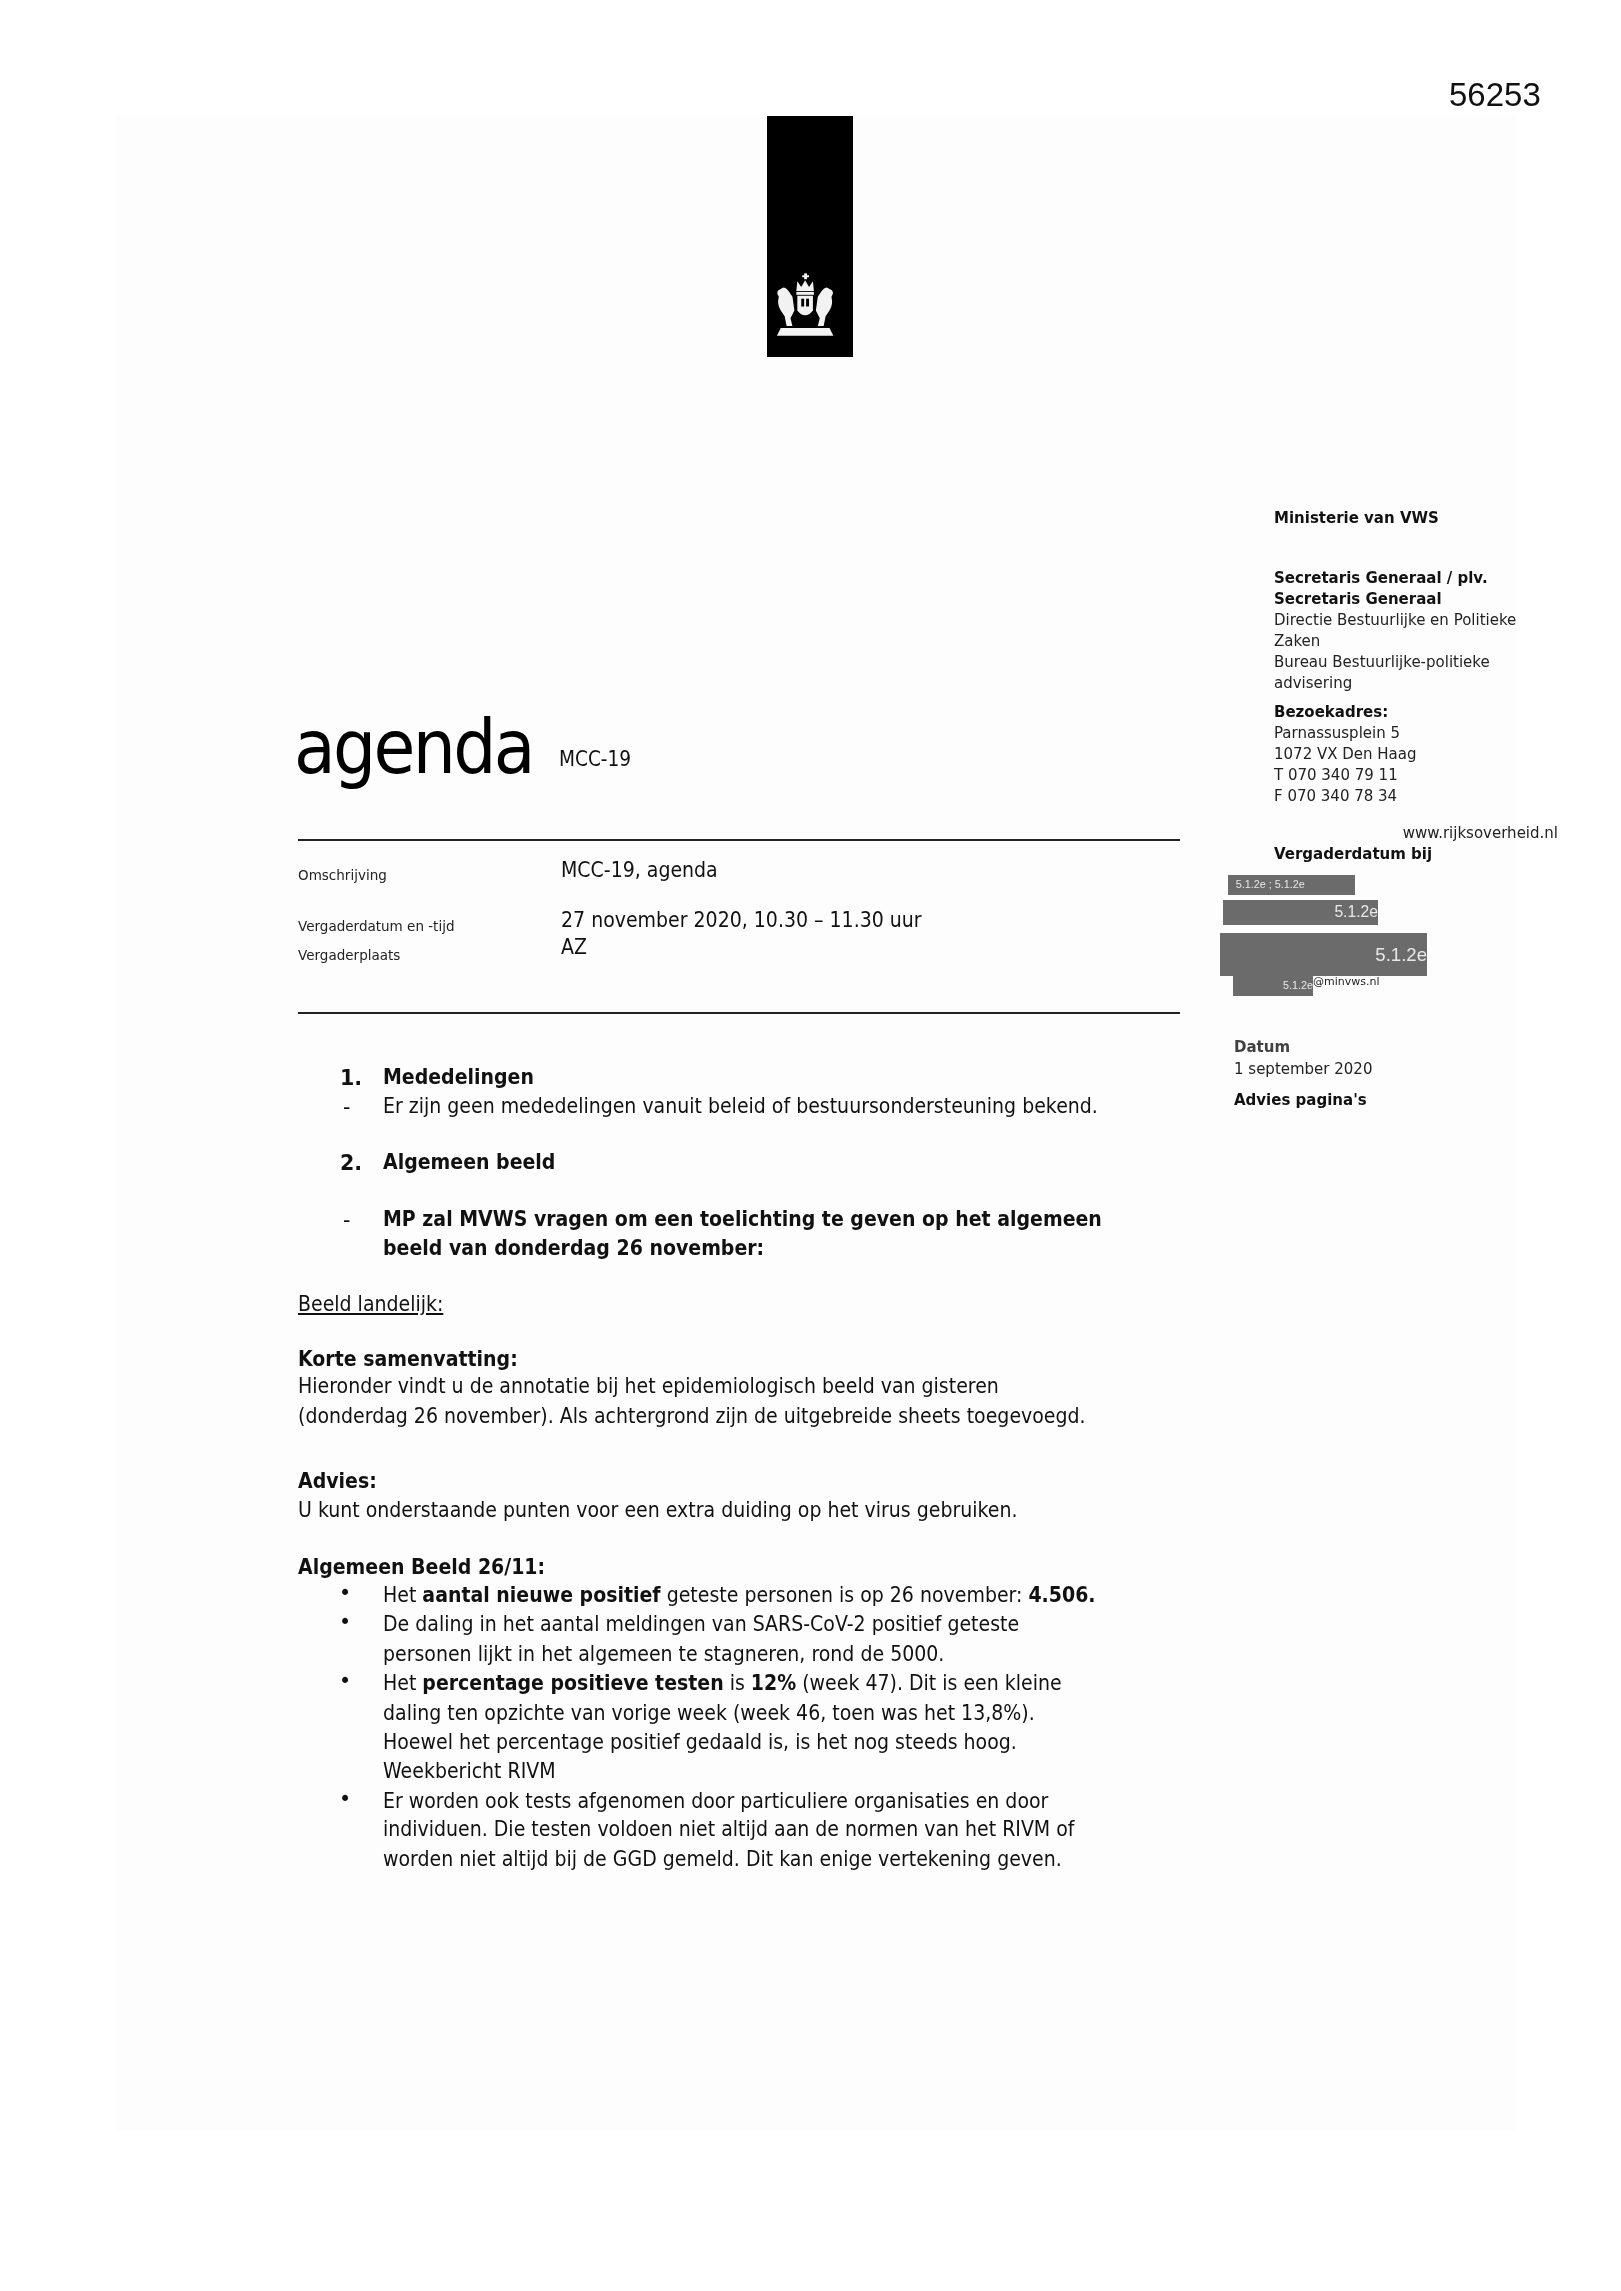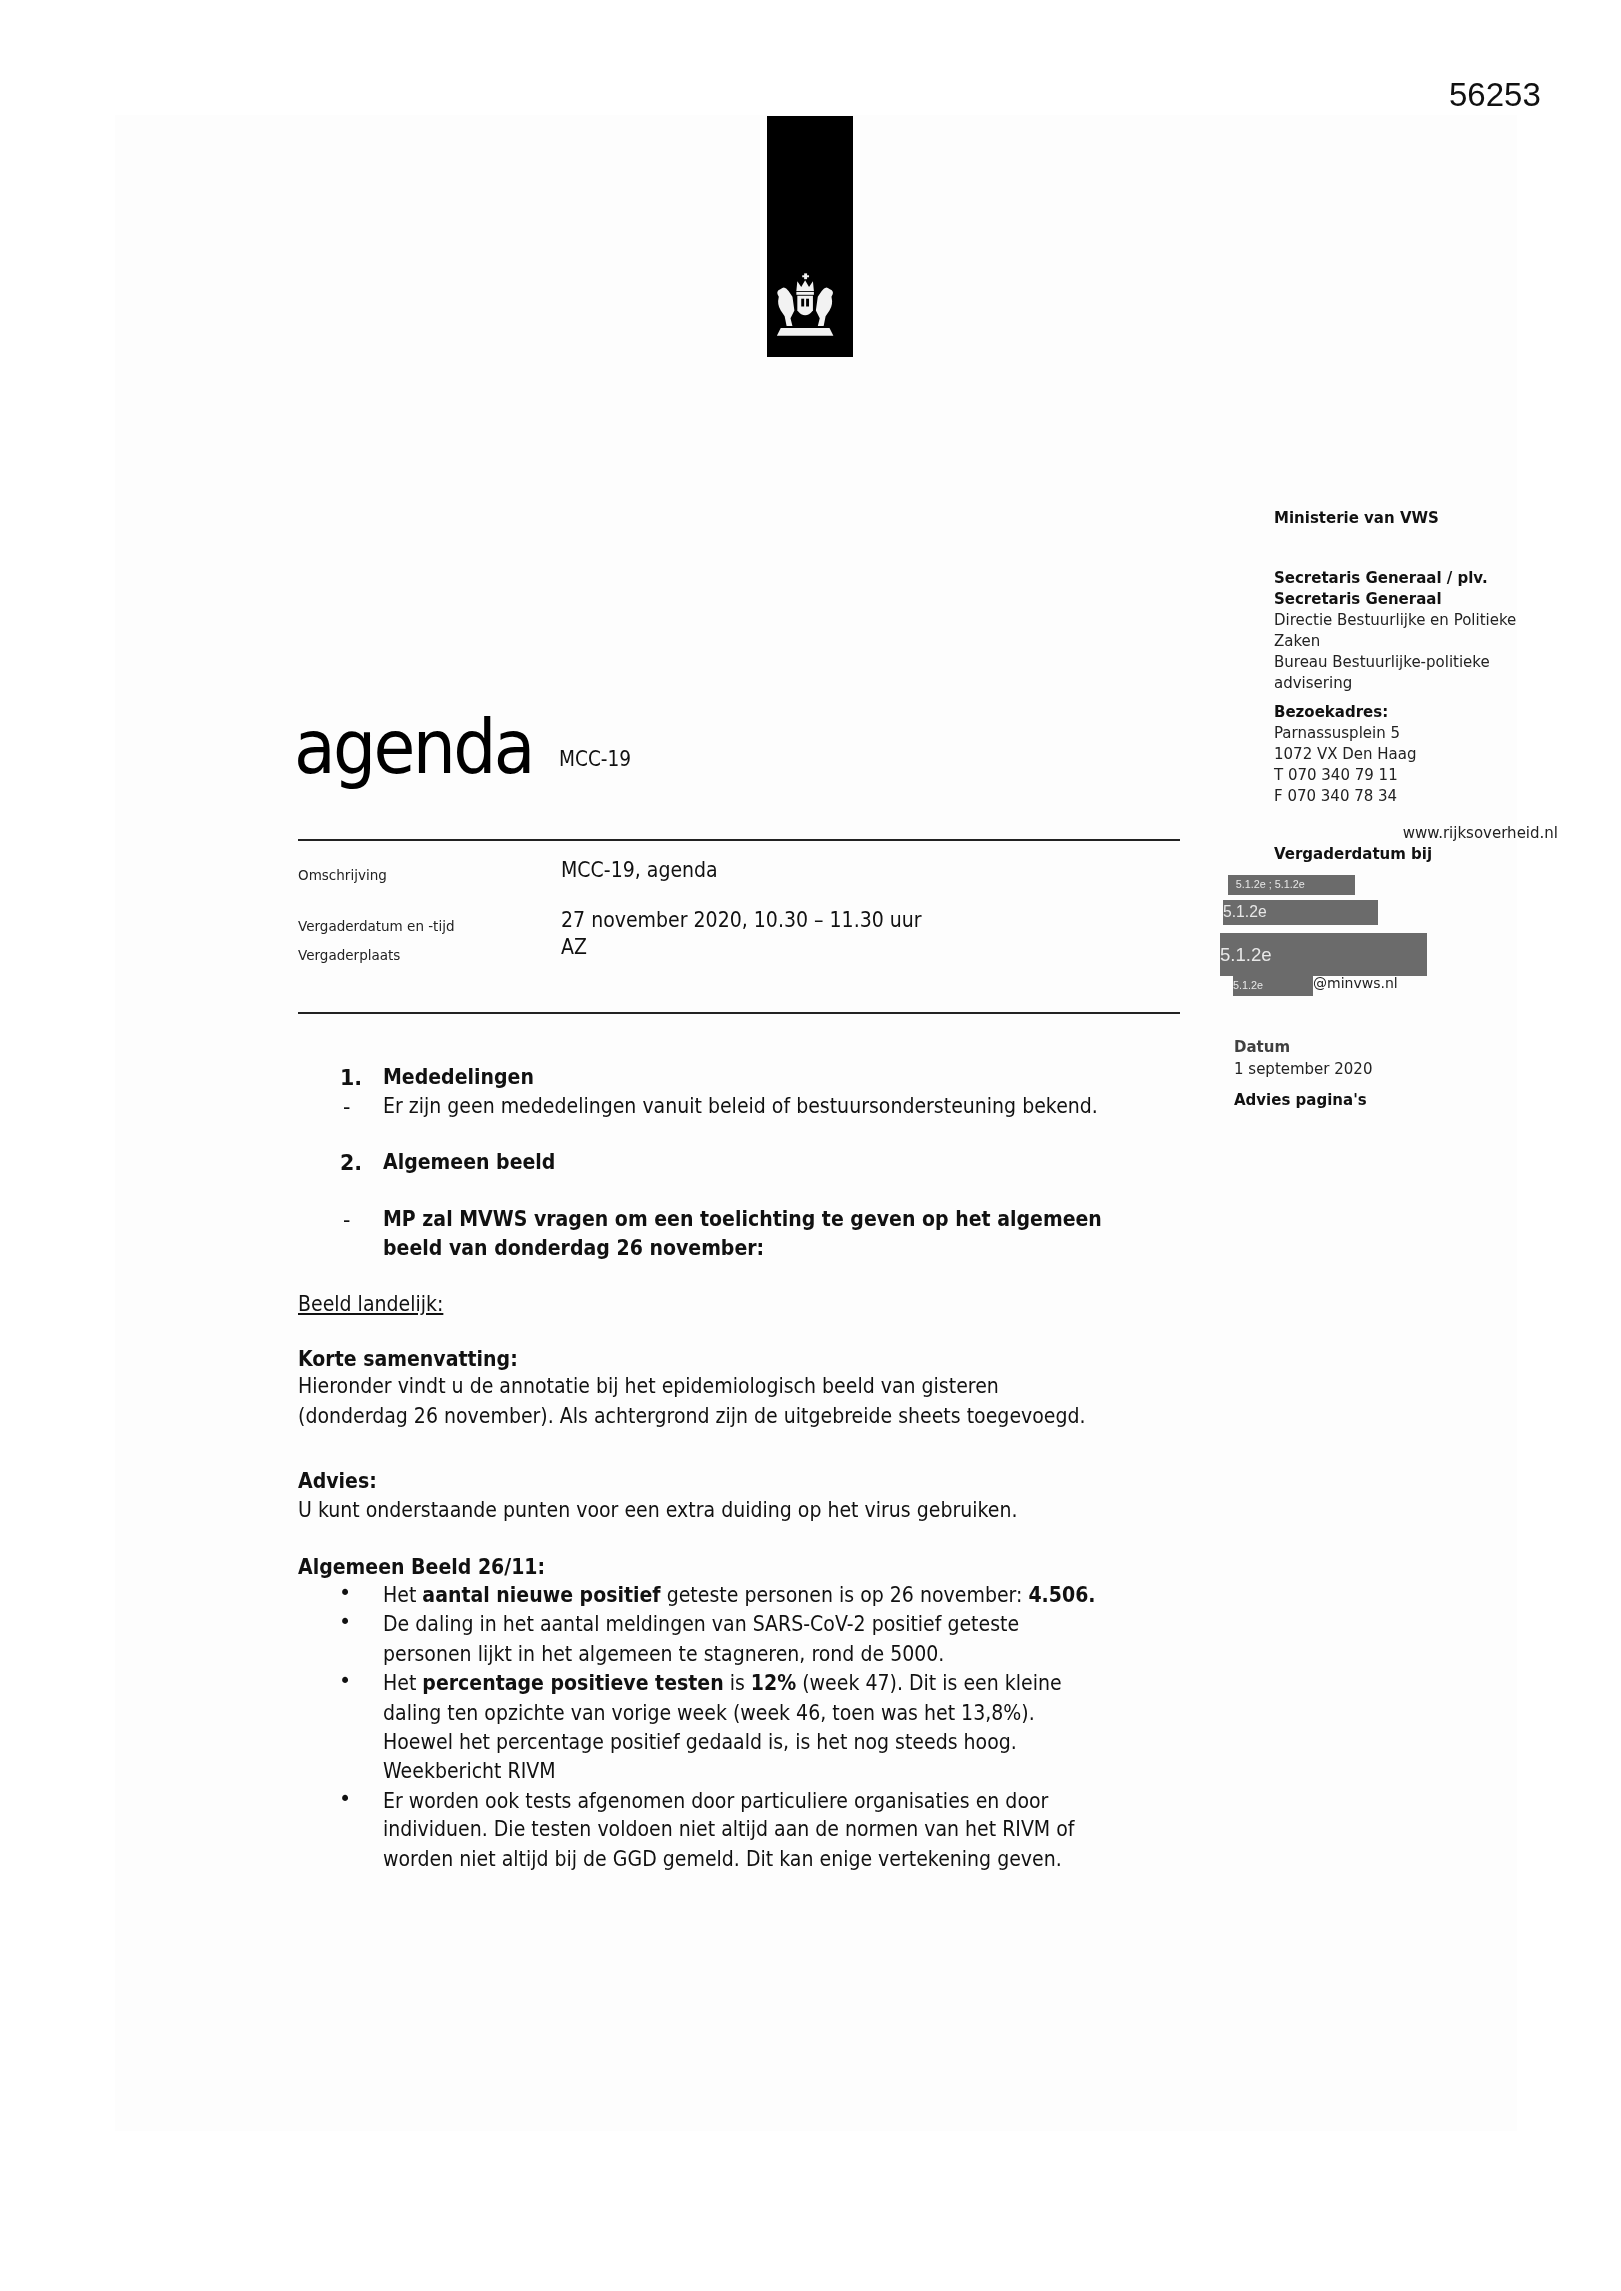--- a/index.html
+++ b/index.html
@@ -10,26 +10,26 @@
 
     .doc-number { position: absolute; left: 1449px; top: 76px; font-family: "Liberation Sans", sans-serif; font-size: 33px; color: #111; }
 
     .logo { position: absolute; left: 767px; top: 116px; width: 86px; height: 241px; background: #000; }
     .logo svg { position: absolute; left: 3.9px; top: 155px; }
 
     .sidebar { position: absolute; left: 1234px; top: 508px; width: 284px; font-size: 15px; line-height: 21px; color: #222; margin-left: 40px; }
     .sidebar .bold { font-weight: bold; color: #111; }
     .sidebar .gap { height: 19.6px; }
     .sidebar .gap-s { height: 7.8px; }
-    .redact { display: inline-block; background: #6b6b6b; color: #e8e8e8; font-family: "Liberation Sans", sans-serif; text-align: left; }
+    .redact { display: inline-block; background: #6b6b6b; color: #e8e8e8; font-family: "Liberation Sans", sans-serif; text-align: right; }
     .r1 { position: absolute; left: 1228px; top: 875px; width: 127px; height: 19.6px; font-size: 10.8px; line-height: 19.6px; text-align: left; padding-left: 7.8px; }
     .r2 { position: absolute; left: 1223px; top: 900px; width: 155px; height: 24.5px; font-size: 15.7px; line-height: 24.5px; }
     .r3 { position: absolute; left: 1220px; top: 933px; width: 207px; height: 43px; font-size: 18.6px; line-height: 43px; }
     .r4 { position: absolute; left: 1233px; top: 976px; width: 80px; height: 19.6px; font-size: 10.8px; line-height: 19.6px; }
-    .email-suffix { position: absolute; left: 1313px; top: 975px; font-size: 14px; color: #222; }
+    .email-suffix { position: absolute; left: 1313px; top: 975px; font-size: 11px; color: #222; }
     .datum { position: absolute; left: 1234px; top: 1037px; font-size: 15px; line-height: 21.6px; color: #222; }
 
     .title { position: absolute; left: 294px; top: 704px; font-family: "DejaVu Sans", sans-serif; font-size: 74px; letter-spacing: -2.9px; color: #000; transform: scaleX(0.92); transform-origin: left; }
     .subtitle { position: absolute; left: 559px; top: 747px; font-size: 20.6px; color: #111; transform: scaleX(0.9); transform-origin: left; }
 
     .rule { position: absolute; left: 298px; width: 882px; height: 2px; background: #222; }
 
     .meta-label { position: absolute; left: 298px; font-size: 14.7px; color: #222; transform: scaleX(0.92); transform-origin: left; }
     .meta-value { position: absolute; left: 561px; font-size: 20.6px; color: #111; transform: scaleX(0.92); transform-origin: left; }
 

